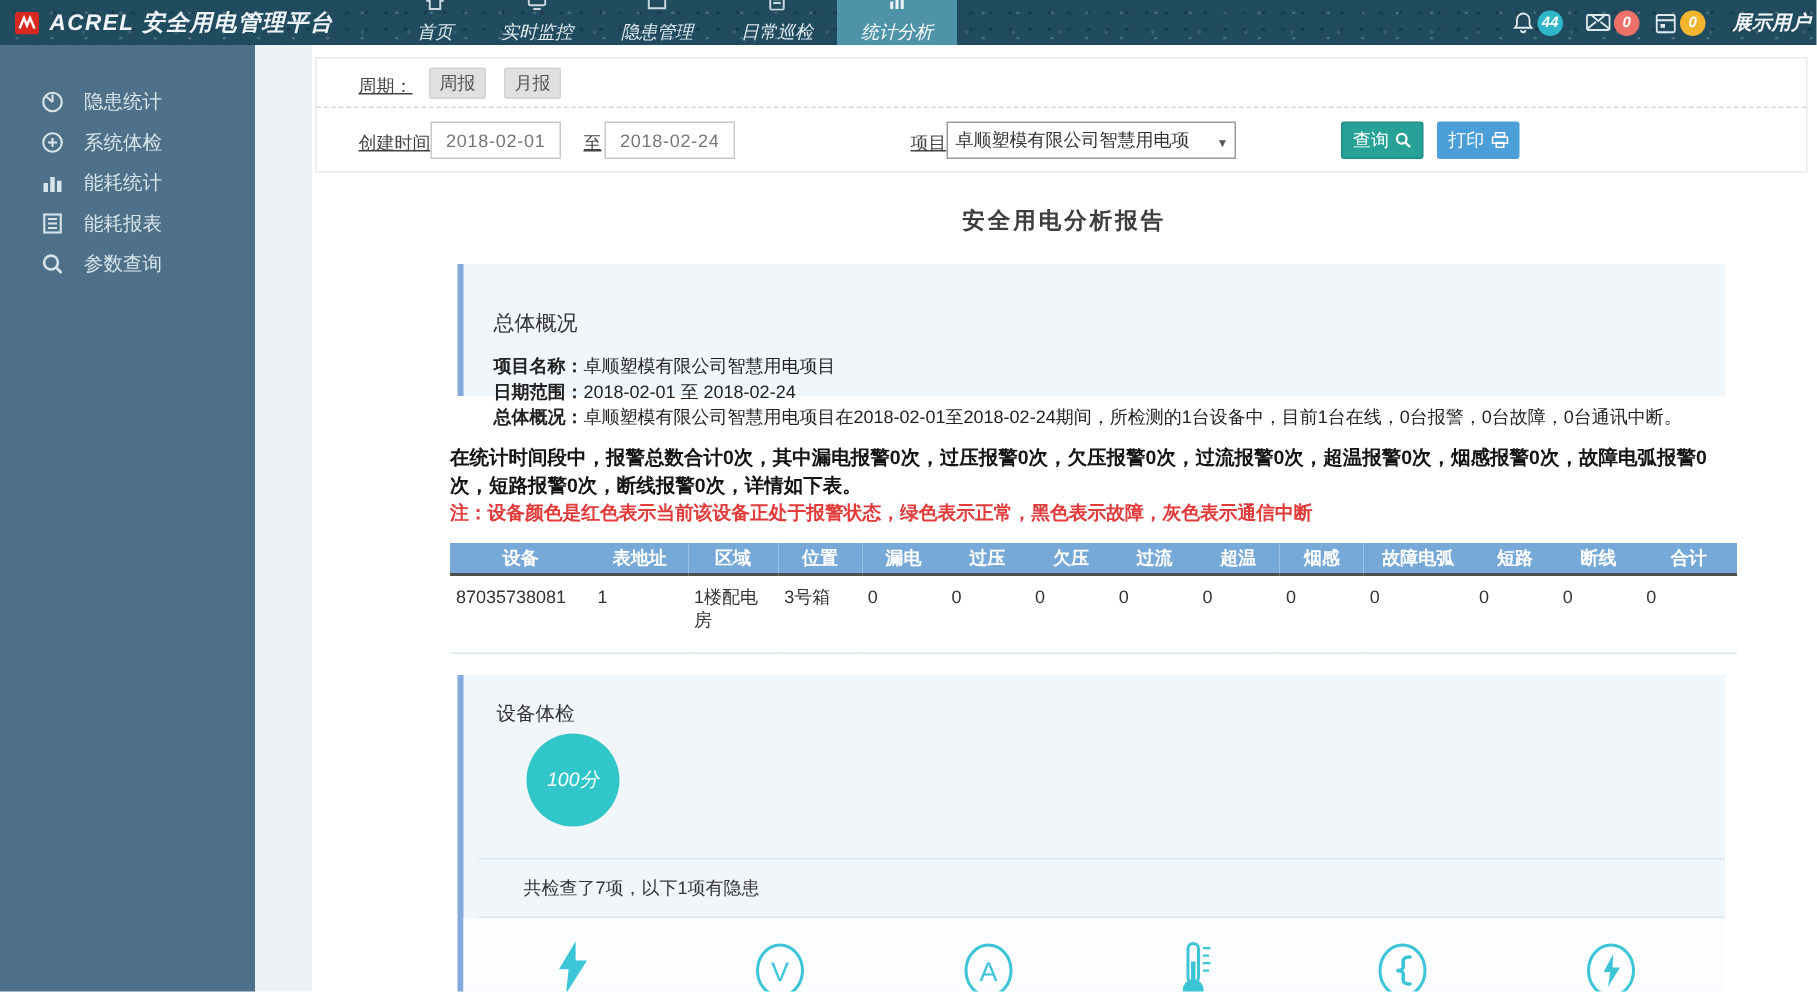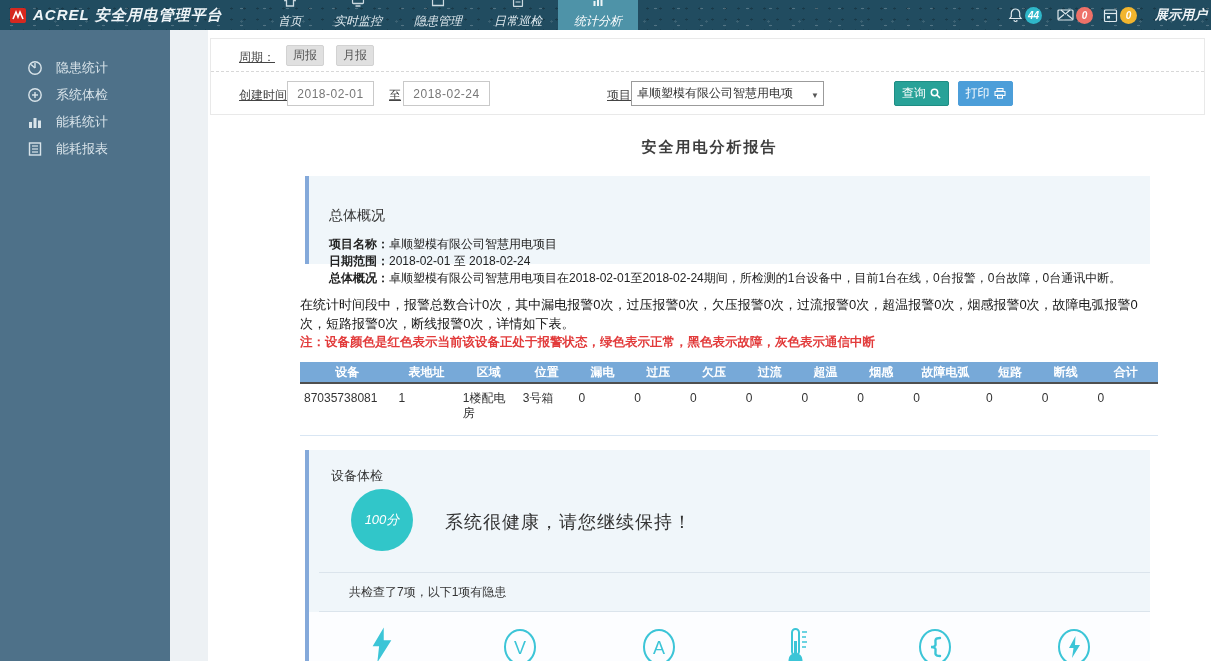--- a/index.html
+++ b/index.html
@@ -64,21 +64,21 @@
   .report-title { position:absolute; top:108px; left:0; width:100%; text-align:center;
     font-size:15px; font-weight:bold; color:#3d3d3d; letter-spacing:2px; }
 
   .panel { position:absolute; left:97px; width:845px; background:#f0f6fa; border-left:4px solid #84a9da; }
   .panel-overview { top:146px; height:88px; padding:15px 20px 0 20px; }
   .panel-heading { font-size:14px; color:#333; margin-bottom:11px;margin-top:16px; }
   .ov-line { font-size:12px; color:#222; line-height:17px; }
   .ov-line b { font-weight:bold; }
 
   .alarm-par { position:absolute; top:266px; left:92px; width:858px;
-    font-size:13px; font-weight:normal; color:#141414; line-height:1.45; }
+    font-size:13px; font-weight:bold; color:#141414; line-height:1.45; }
   .note { position:absolute; top:304px; left:92px; width:858px;
     font-size:12.5px; font-weight:bold; color:#e23b3b; }
 
   table.alarm { position:absolute; top:332px; left:92px; width:858px; border-collapse:collapse; }
   table.alarm thead th { background:#77a9d8; color:#fff; font-size:12px; font-weight:bold;
     height:21px; text-align:center; border-bottom:2px solid #4f4f4f; }
   table.alarm tbody td { font-size:12px; color:#333; vertical-align:top; text-align:left;
     padding:7px 2px 14px 4px; border-bottom:1px solid #d9e6f3; line-height:15px; }
   td.dev { color:#43a047; }
 
@@ -205,20 +205,29 @@
   <div class="side-item">
     <span style="display:inline-flex;">
         <svg width="16" height="16" viewBox="0 0 16 16">
           <rect x="2.5" y="2" width="11" height="12" fill="none" stroke="#d9e4ea" stroke-width="1.4"></rect>
           <line x1="5" y1="5" x2="11" y2="5" stroke="#d9e4ea" stroke-width="1.2"></line>
           <line x1="5" y1="8" x2="11" y2="8" stroke="#d9e4ea" stroke-width="1.2"></line>
           <line x1="5" y1="11" x2="11" y2="11" stroke="#d9e4ea" stroke-width="1.2"></line>
         </svg>
       </span>
     <span>能耗报表</span>
+  </div>
+  <div class="side-item">
+    <span style="display:inline-flex;">
+        <svg width="16" height="16" viewBox="0 0 16 16">
+          <circle cx="7" cy="7" r="4.6" fill="none" stroke="#d9e4ea" stroke-width="1.7"></circle>
+          <line x1="10.4" y1="10.4" x2="14" y2="14" stroke="#d9e4ea" stroke-width="1.9"></line>
+        </svg>
+      </span>
+    <span>参数查询</span>
   </div>
 </div>
 <div class="gutter"></div>
 
 <div class="content">
 
   <div class="filter-panel">
     <div class="filter-row1">
       <span class="flabel" style="left:28px; top:10px;">周期：</span>
       <span class="period-btn" style="left:75px;">周报</span>
@@ -327,21 +336,20 @@
         <td>0</td>
       </tr>
     </tbody>
   </table>
 
   <div class="panel panel-health">
     <div class="health-heading">设备体检</div>
     <div class="score-circle">
       <span>100分</span>
     </div>
-    <div class="health-msg">系统很健康，请您继续保持！</div>
     <div class="sep1"></div>
     <div class="check-summary">共检查了7项，以下1项有隐患</div>
     <div class="sep2"></div>
     <div class="icons-row">
       <span class="h-icon" style="left:53px;">
         <svg width="28" height="36" viewBox="0 0 24 30">
             <path d="M13.5 0 L4 16 h5.5 L8 30 L20 11 h-6.5 Z" fill="#3cc5d7"></path>
           </svg>
       </span>
       <span class="h-icon" style="left:191px;">

